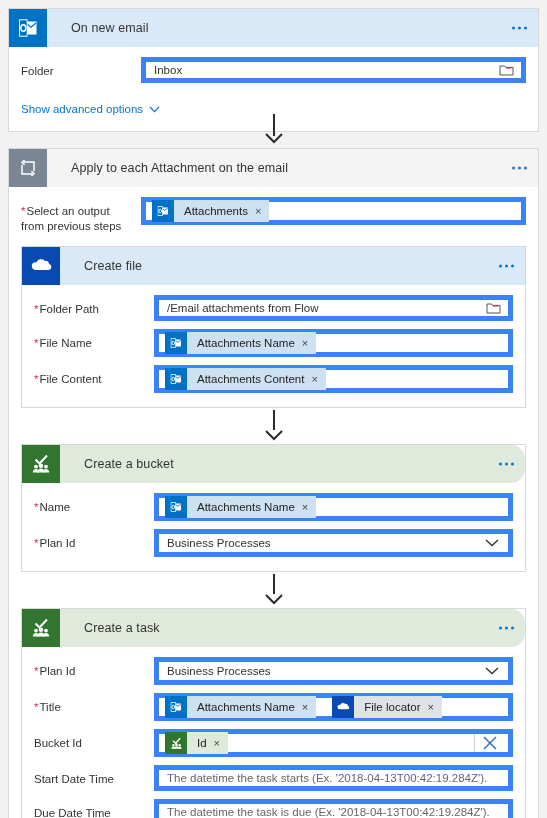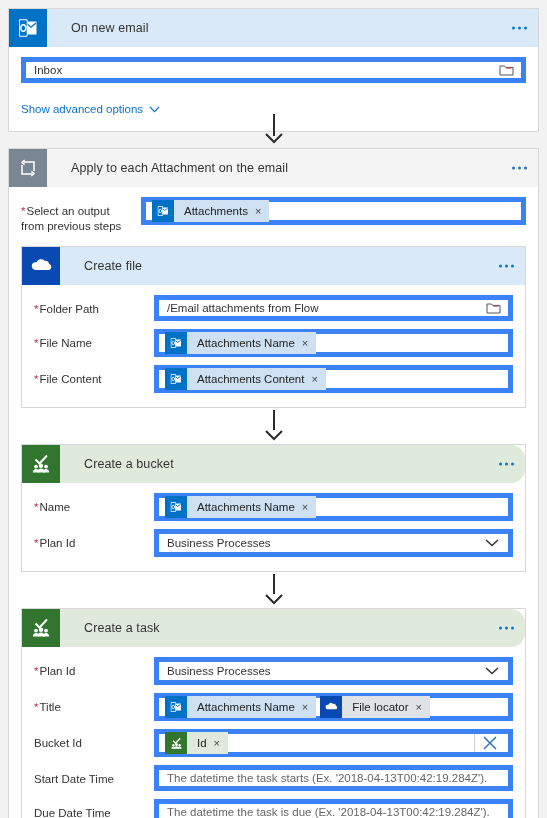--- a/index.html
+++ b/index.html
@@ -118,21 +118,21 @@
     border-left: 1px solid #d0d0d0;
     display: flex; align-items: center; justify-content: center;
     cursor: pointer;
   }
 
   
   .token {
     display: inline-flex;
     align-items: center;
     height: 16px;
-    margin-right: 4px;
+    margin-right: 16px;
     font-size: 11.5px;
     color: #222;
     white-space: nowrap;
   }
   .token .tk-icon {
     width: 22px; height: 22px;
     flex: 0 0 22px;
     display: flex; align-items: center; justify-content: center;
   }
   .token .tk-text {
@@ -199,20 +199,21 @@
       </div>
       <div class="head-title">On new email</div>
       <div class="ellipsis">
           <i></i>
           <i></i>
           <i></i>
         </div>
     </div>
     <div class="card-body">
       <div class="row">
+        <div class="lbl">Folder</div>
         <div class="field">
           <span class="val">Inbox</span>
           <span class="pick-icon">
             <svg width="15" height="13" viewBox="0 0 15 13">
               <path d="M1 2.5h4.6l1.1 1.4H14v7.6H1z" fill="none" stroke="#555" stroke-width="1"></path>
               <path d="M7.2 4.6h5.2" stroke="#c4314b" stroke-width="1"></path>
             </svg>
           </span>
         </div>
       </div>

